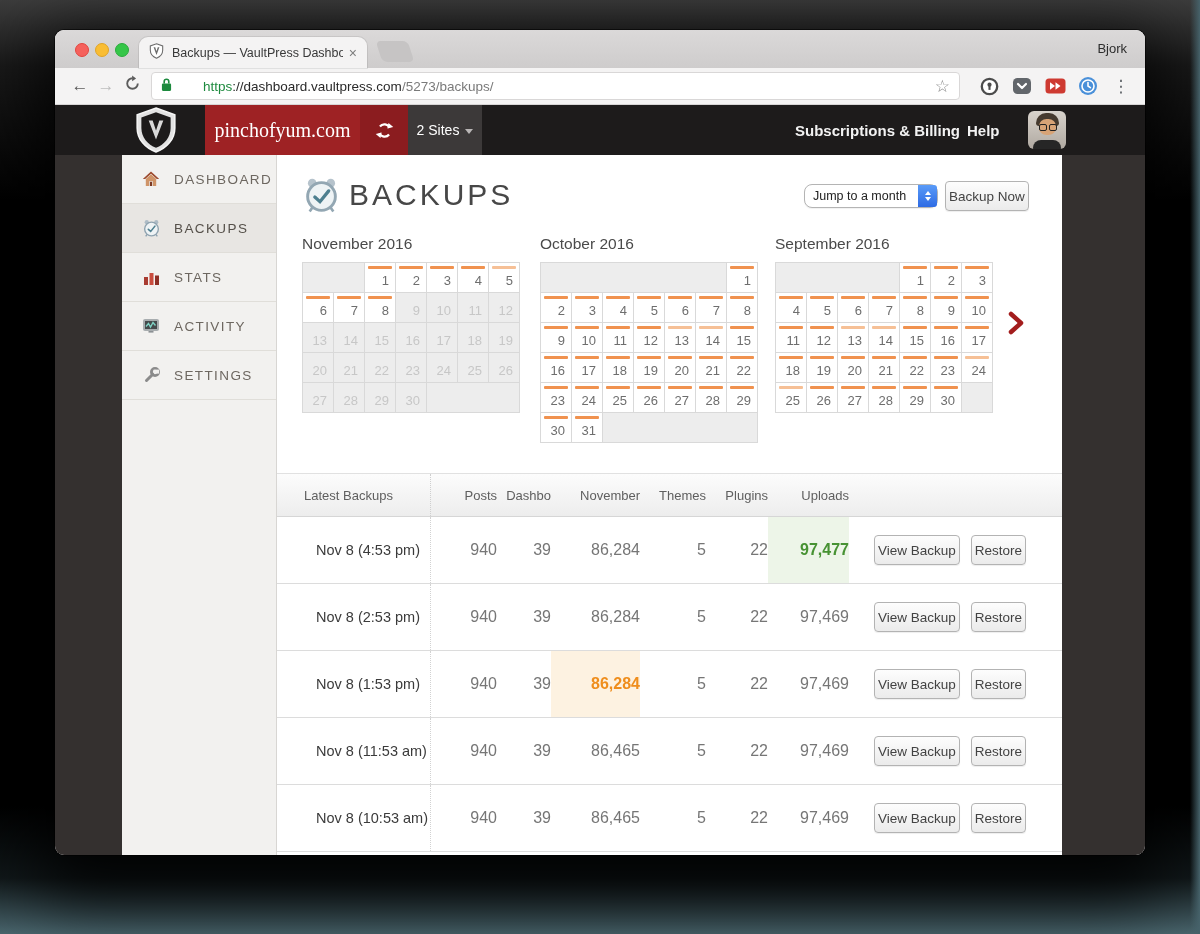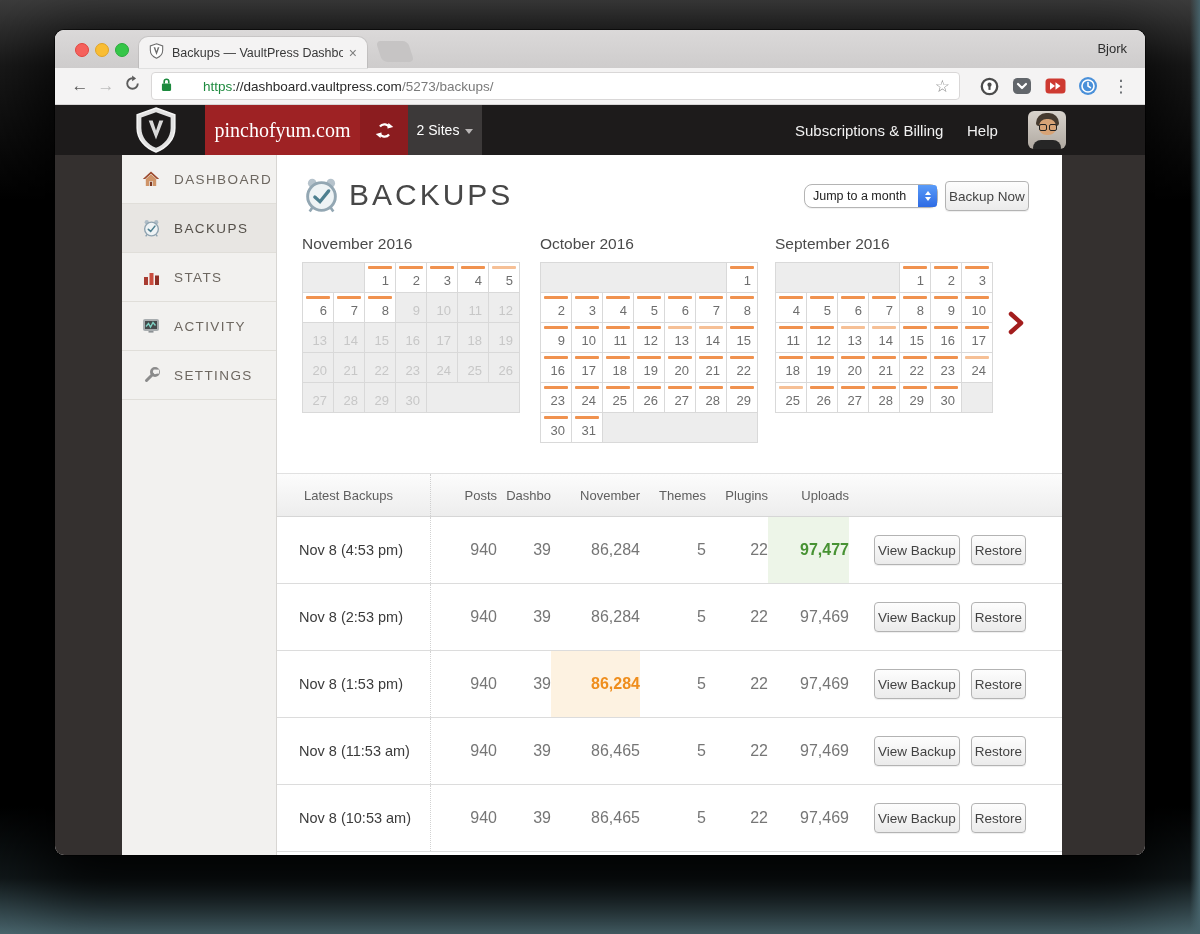--- a/index.html
+++ b/index.html
@@ -47,21 +47,21 @@
   .vp-nav{height:50px;background:#1d1b1b;position:relative;}
   .vp-logo{position:absolute;left:78px;top:2px;}
   .nav-box{position:absolute;top:0;height:50px;display:flex;align-items:center;justify-content:center;}
   .site-box{left:150px;width:155px;background:#9e2224;color:#fff;
     font-family:"Liberation Serif",serif;font-size:20px;}
   .sync-box{left:305px;width:48px;background:#8b1c1f;}
   .sites-box{left:353px;width:74px;background:#3c3939;color:#fff;font-size:14px;font-weight:400;gap:6px;}
   .caret-down{width:0;height:0;border-left:4px solid transparent;border-right:4px solid transparent;
     border-top:5px solid #b9b6b6;margin-top:2px;}
   .nav-link{position:absolute;top:0;height:50px;display:flex;align-items:center;
-    color:#f2f2f2;font-size:15px;font-weight:400;}
+    color:#f2f2f2;font-size:15px;font-weight:700;}
   .billing{left:740px;}
   .help{left:912px;}
   .avatar{position:absolute;left:973px;top:6px;width:38px;height:38px;border-radius:6px;overflow:hidden;
     background:linear-gradient(#d8d3cc,#b0a9a1);}
   .avatar .hair{position:absolute;top:2px;left:8px;width:23px;height:13px;border-radius:10px 10px 3px 3px;background:#453A2F;}
   .avatar .face{position:absolute;top:8px;left:11px;width:17px;height:16px;border-radius:45%;background:#d7a376;}
   .avatar .glasses{position:absolute;top:13px;left:11px;width:6px;height:5px;border:1.5px solid #232323;border-radius:2px;}
   .avatar .glasses2{position:absolute;top:13px;left:21px;width:6px;height:5px;border:1.5px solid #232323;border-radius:2px;}
   .avatar .body{position:absolute;bottom:0;left:5px;width:28px;height:9px;border-radius:8px 8px 0 0;background:#262626;}
   
@@ -118,21 +118,21 @@
   .cal-next{position:absolute;left:731px;top:156px;cursor:pointer;}
   
   .backups-table{position:absolute;top:318px;left:0;right:0;}
   .tgrid{display:grid;grid-template-columns:154px 66px 54px 89px 66px 62px 81px 1fr;}
   .thead{height:44px;background:linear-gradient(#fcfcfc,#ededed);
     border-top:1px solid #e1e1e1;border-bottom:1px solid #d6d6d6;box-sizing:border-box;}
   .hcell{display:flex;align-items:center;justify-content:flex-end;font-size:13px;color:#5f5f5f;}
   .h-latest{justify-content:flex-start;padding-left:27px;border-right:1px dotted #cfcfcf;}
   .trow{height:67px;border-bottom:1px solid #dcdcdc;box-sizing:border-box;background:#fff;}
   .cell{display:flex;align-items:center;}
-  .c-date{padding-left:22px;font-size:14.5px;color:#3b3b3b;border-right:1px dotted #d2d2d2;}
+  .c-date{padding-left:39px;font-size:14.5px;color:#3b3b3b;border-right:1px dotted #d2d2d2;}
   .c-num{justify-content:flex-end;font-size:16px;color:#767676;}
   .hl-green{background:#edf5e8;color:#479233;font-weight:700;}
   .hl-orange{background:#fdf2e1;color:#ef8e1d;font-weight:700;}
   .c-actions{padding-left:25px;gap:11px;}
 </style>
 </head>
 <body>
 
 <div class="window">
 

